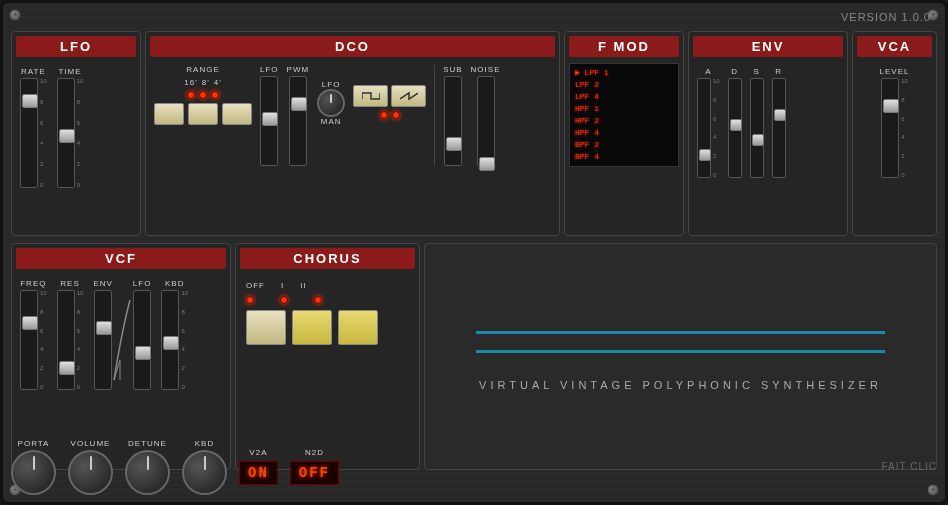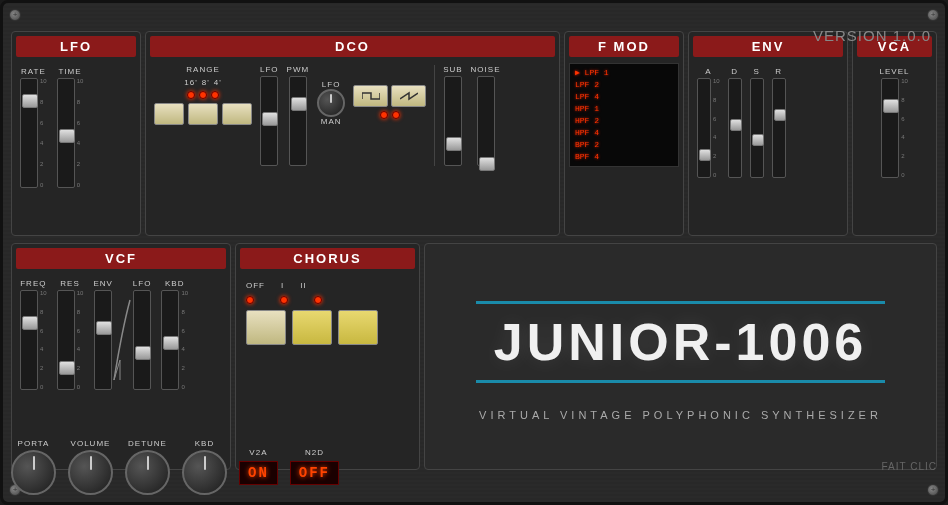--- a/index.html
+++ b/index.html
@@ -33,24 +33,23 @@
         rgba(0,0,0,0.05) 4px
       );
       pointer-events: none;
       z-index: 0;
     }
     .version-tag {
       position: absolute;
       top: 8px;
       right: 14px;
       color: #888;
-      font-size: 15px;
+      font-size: 11px;
       letter-spacing: 1px;
       z-index: 10;
-      margin-top: 16px;
     }
     
     .top-row {
       display: flex;
       position: absolute;
       top: 28px;
       left: 8px;
       right: 8px;
       height: 205px;
       gap: 4px;
@@ -705,21 +704,20 @@
         <div style="display:flex;gap:6px;">
           <div class="chorus-btn"></div>
           <div class="chorus-btn" style="background:linear-gradient(180deg,#e8d870,#c8b840);"></div>
           <div class="chorus-btn" style="background:linear-gradient(180deg,#e8d870,#c8b840);"></div>
         </div>
       </div>
     </div>
 
     <div class="main-display">
       <div class="blue-line"></div>
-      <div class="junior-title">JUNIOR-1006</div>
       <div class="blue-line"></div>
       <div class="junior-subtitle">VIRTUAL VINTAGE POLYPHONIC SYNTHESIZER</div>
     </div>
 
   </div>
 
   <div class="footer-row">
 
     <div class="footer-knob-group">
       <div class="slider-label">PORTA</div>

